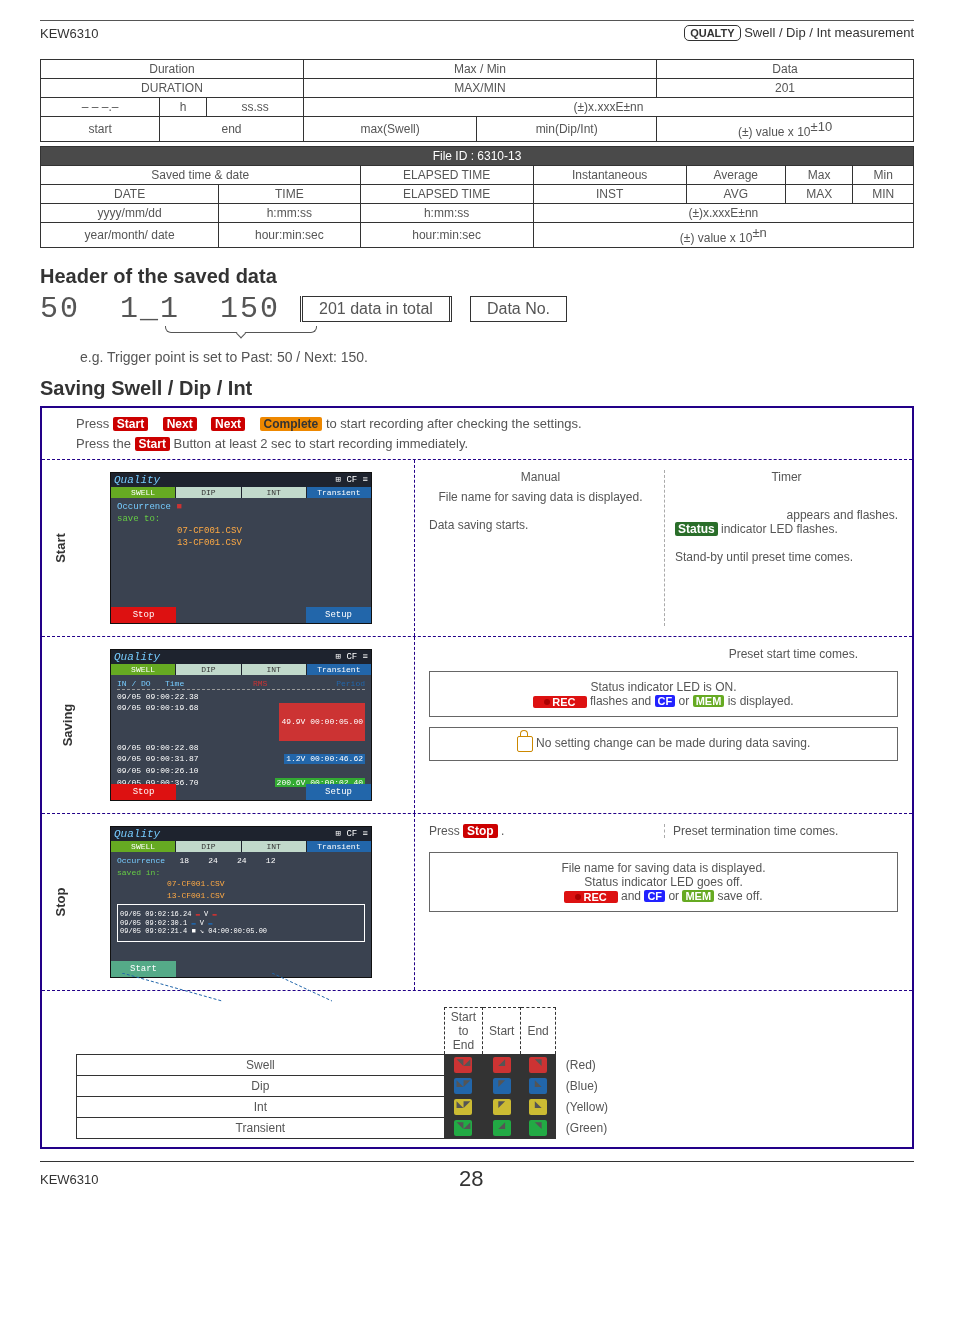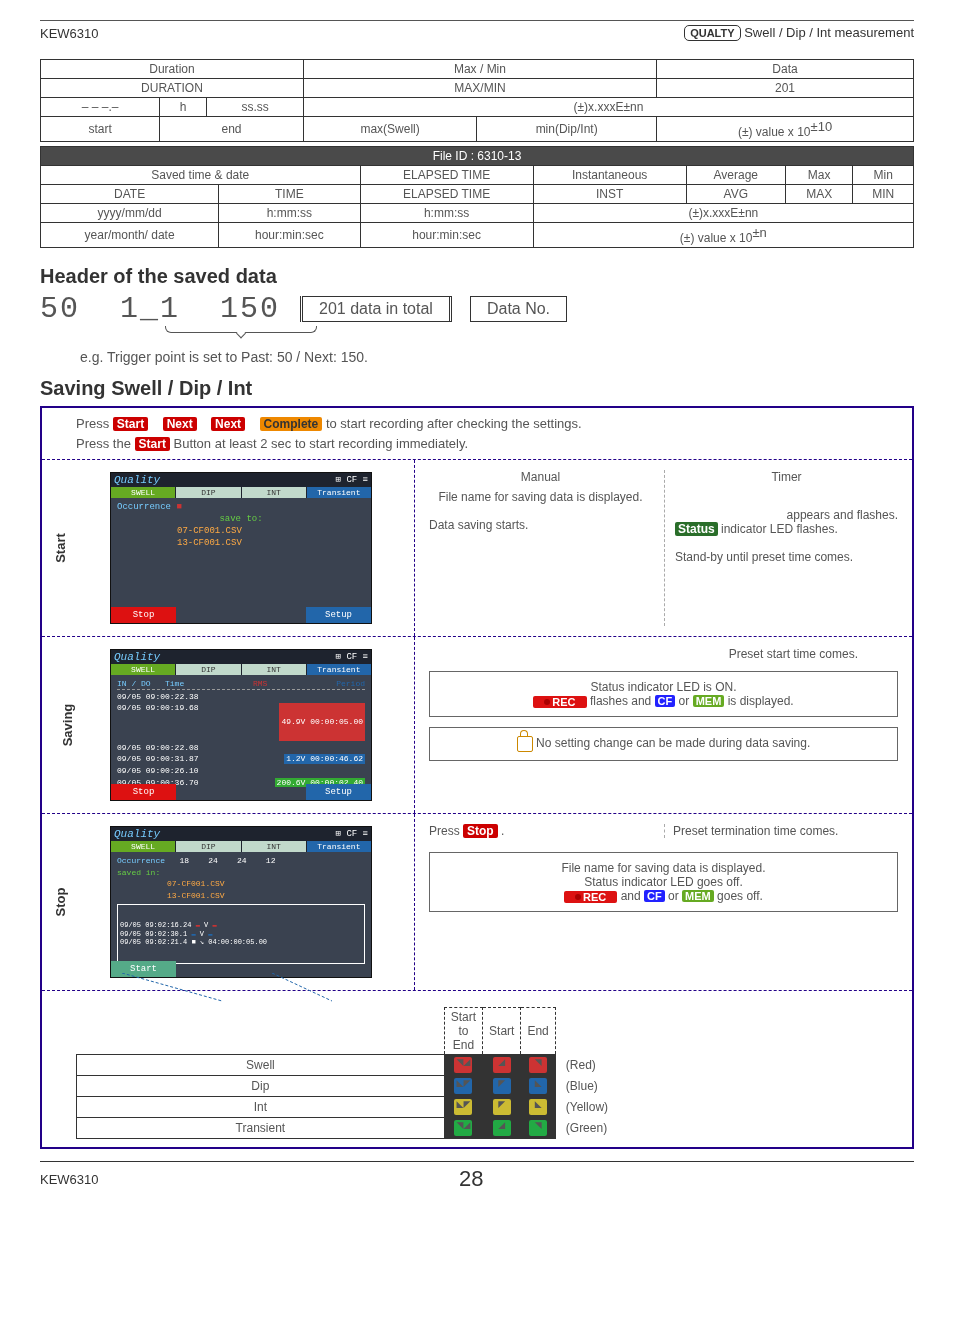--- a/index.html
+++ b/index.html
@@ -340,21 +340,21 @@
             <span>⊞ CF ≡</span>
           </div>
         <div class="tabs">
             <span class="act">SWELL</span>
             <span>DIP</span>
             <span>INT</span>
             <span style="background:#26a;color:#fff;">Transient</span>
           </div>
         <div class="body">
           <span style="color:#7cf;">Occurrence <span style="color:#c33">■</span></span>
-          <span style="color:#6c4;text-align:center;">save to:</span>
+          <span style="color:#6c4;">save to:</span>
           <span style="color:#fa4; margin-left:60px;">07-CF001.CSV</span>
           <span style="color:#fa4; margin-left:60px;">13-CF001.CSV</span>
         </div>
         <div class="bottom">
             <span class="stop">Stop</span>
             <span></span>
             <span></span>
             <span class="setup">Setup</span>
           </div>
       </div>
@@ -452,21 +452,21 @@
             <span class="act">SWELL</span>
             <span>DIP</span>
             <span>INT</span>
             <span style="background:#26a;color:#fff;">Transient</span>
           </div>
         <div class="body" style="font-size:8px; line-height:1.2;">
           <div><span style="color:#7cf;">Occurrence</span> &nbsp; 18 &nbsp;&nbsp; 24 &nbsp;&nbsp; 24 &nbsp;&nbsp; 12</div>
           <div style="color:#6c4;">saved in:</div>
           <div style="color:#fa4; margin-left:50px;">07-CF001.CSV</div>
           <div style="color:#fa4; margin-left:50px;">13-CF001.CSV</div>
-          <div style="border:1px solid #fff; padding:16px 2px; margin-top:2px; font-size:7px;">
+          <div style="border:1px solid #fff; padding:5px 2px; margin-top:2px; font-size:7px;">
             09/05 09:02:16.24 <span style="color:#c33;">▬</span> V <span style="color:#c33;">▬</span><br>
             09/05 09:02:30.1 <span style="color:#26a;">▬</span> V <span style="color:#26a;">▬</span><br>
             09/05 09:02:21.4 ■ ↘ 04:00:00:05.00
           </div>
         </div>
         <div class="bottom">
             <span style="background:#5a8;">Start</span>
             <span></span>
             <span></span>
             <span></span>
@@ -484,21 +484,21 @@
       </div>
       <div style="border:1px solid #666; padding:8px 12px; margin-top:14px; text-align:center;">
         <div>File name for saving data is displayed.</div>
         <div>Status indicator LED goes off.</div>
         <div>
           <span class="badge-rec">REC</span>
           <span> and </span>
           <span class="badge-cf">CF</span>
           <span> or </span>
           <span class="badge-mem">MEM</span>
-          <span> goes off.</span>
+          <span> save off.</span>
         </div>
       </div>
     </div>
   </div>
 
   <div style="padding:8px 8px 8px 34px; position:relative;">
     <svg width="300" height="30" style="position:absolute;top:-18px;left:60px;">
       <line x1="20" y1="0" x2="120" y2="28" stroke="#26a" stroke-dasharray="3,2"></line>
       <line x1="170" y1="0" x2="230" y2="28" stroke="#26a" stroke-dasharray="3,2"></line>
     </svg>

